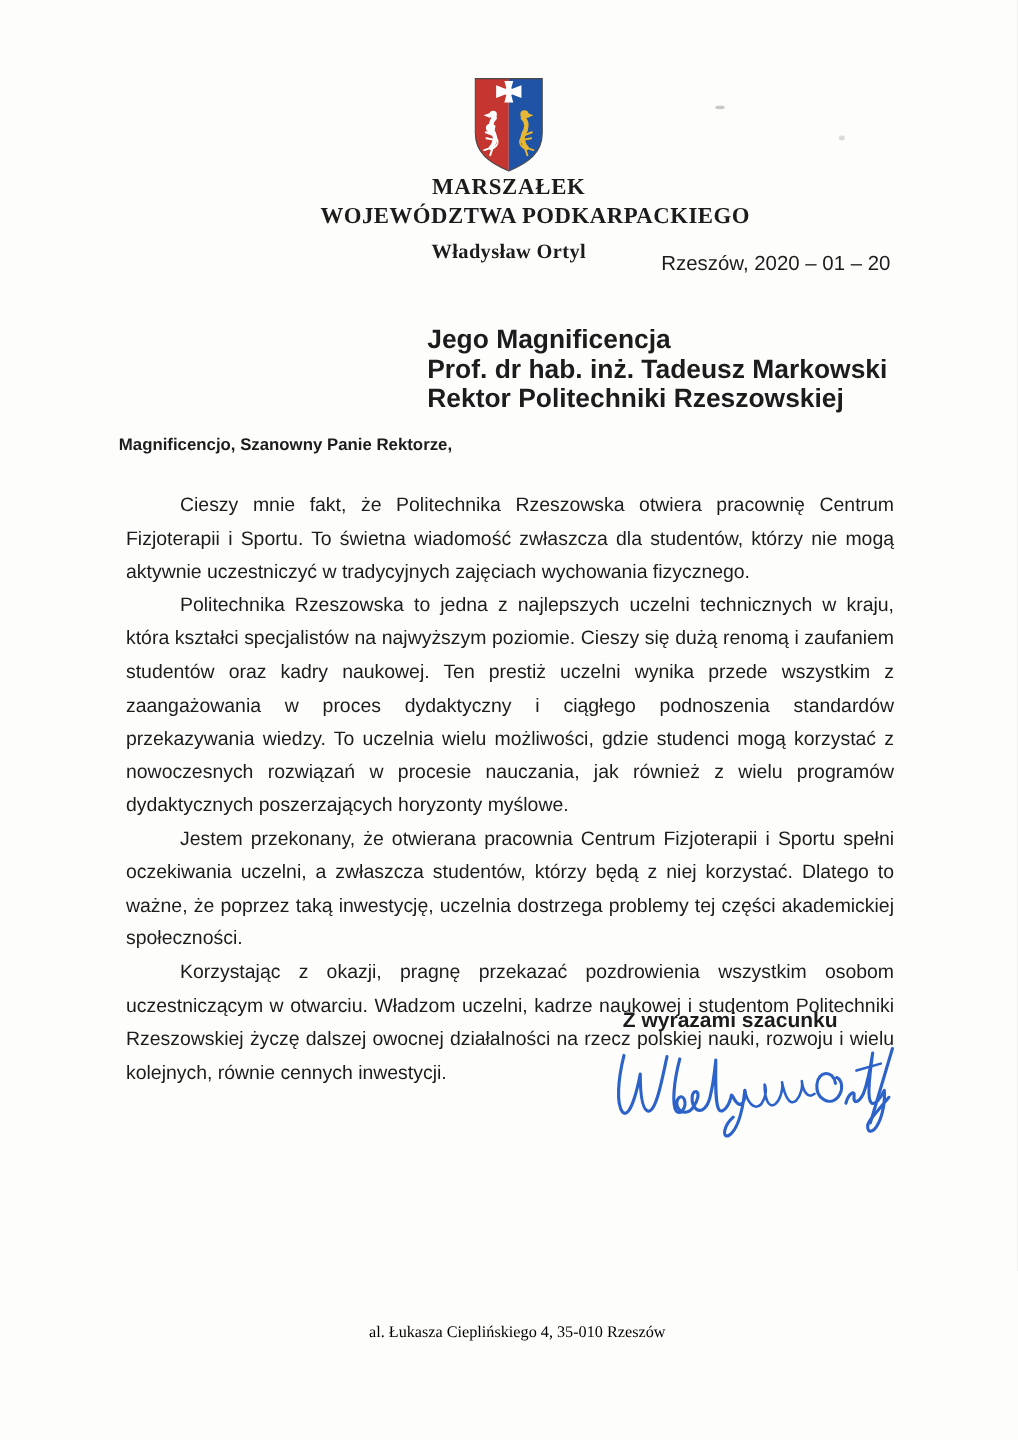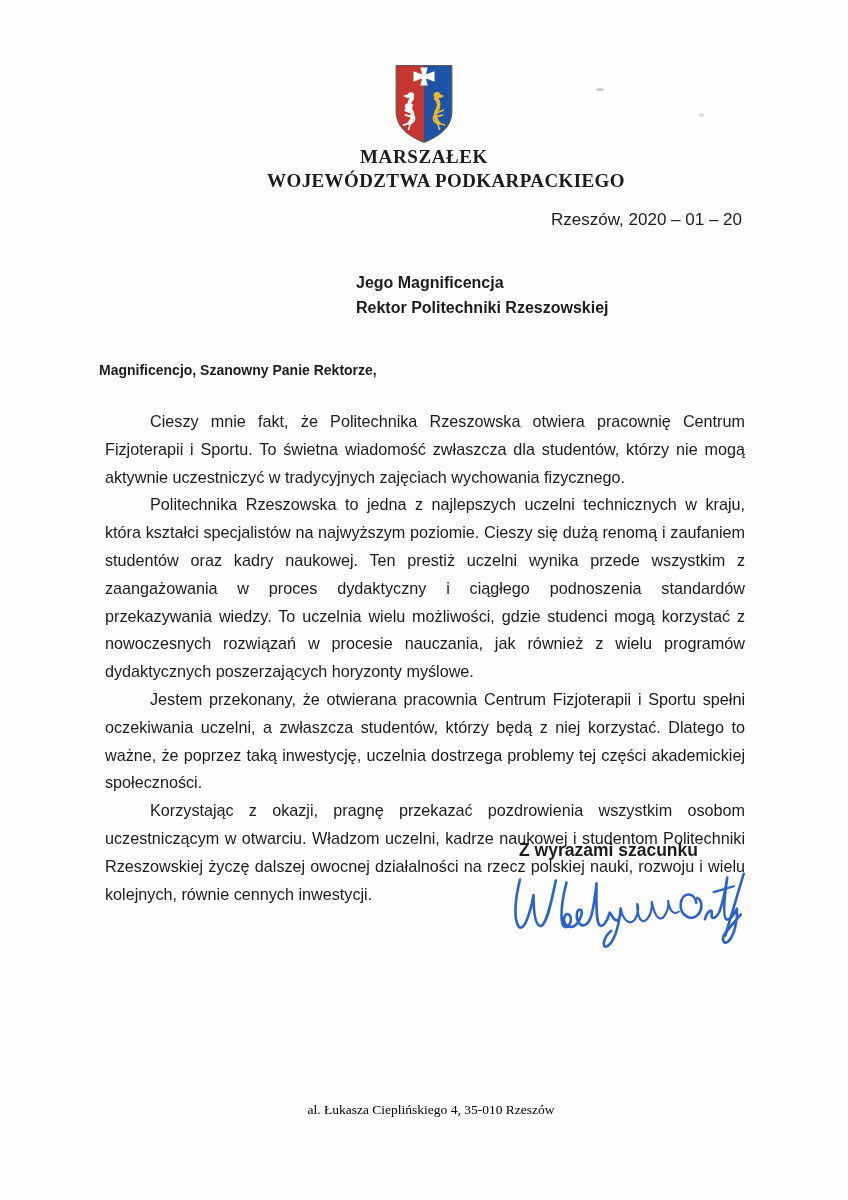--- a/index.html
+++ b/index.html
@@ -29,21 +29,21 @@
 
   .letterhead{position:absolute;top:146px;left:0;width:100%;text-align:center;
     font-family:"Liberation Serif",serif;}
   .lh-line1{font-size:19px;font-weight:bold;letter-spacing:.6px;}
   .lh-line2{font-size:19px;font-weight:bold;letter-spacing:.4px;margin-top:2px;padding-left:44px;}
   .lh-person{font-size:17px;font-weight:bold;margin-top:8px;letter-spacing:.3px;}
 
   .date-line{position:absolute;top:210px;right:106px;font-size:17px;}
 
   
-  .recipient{position:absolute;top:271px;left:356px;font-size:16px;font-weight:bold;line-height:24.5px;}
+  .recipient{position:absolute;top:271px;left:356px;font-size:22px;font-weight:bold;line-height:24.5px;}
   .salutation{position:absolute;top:362px;left:99px;font-size:14px;font-weight:bold;}
 
   
   .body-text{position:absolute;top:408px;left:105px;width:640px;
     font-size:16.2px;line-height:27.8px;text-align:justify;}
   .body-text p{margin:0;text-indent:45px;}
 
   
   .closing{position:absolute;top:840px;left:519px;font-size:17.5px;font-weight:bold;}
   .signature{position:absolute;top:866px;left:508px;width:238px;height:92px;}
@@ -103,26 +103,28 @@
         <path class="fill" d="M75 49 L83 52 L75 56 Z"></path>
         <path class="beast-limb" d="M71 79 L81 75 M71 85 L80 83 M74 96 L83 99 M72 97 L75 106"></path>
         <path class="beast-tail" d="M73 97 C65 95 63 87 67 83"></path>
       </g>
     </svg>
   </div>
 
   <div class="letterhead">
     <div class="lh-line1">MARSZAŁEK</div>
     <div class="lh-line2">WOJEWÓDZTWA PODKARPACKIEGO</div>
+    <div class="lh-person">Władysław Ortyl</div>
   </div>
 
   <div class="date-line">Rzeszów, 2020 – 01 – 20</div>
 
   <div class="recipient">
     <div>Jego Magnificencja</div>
+    <div>Prof. dr hab. inż. Tadeusz Markowski</div>
     <div>Rektor Politechniki Rzeszowskiej</div>
   </div>
 
   <div class="salutation">Magnificencjo, Szanowny Panie Rektorze,</div>
 
   <div class="body-text">
     <p>Cieszy mnie fakt, że Politechnika Rzeszowska otwiera pracownię Centrum Fizjoterapii i Sportu. To świetna wiadomość zwłaszcza dla studentów, którzy nie mogą aktywnie uczestniczyć w tradycyjnych zajęciach wychowania fizycznego.</p>
     <p>Politechnika Rzeszowska to jedna z najlepszych uczelni technicznych w kraju, która kształci specjalistów na najwyższym poziomie. Cieszy się dużą renomą i zaufaniem studentów oraz kadry naukowej. Ten prestiż uczelni wynika przede wszystkim z zaangażowania w proces dydaktyczny i ciągłego podnoszenia standardów przekazywania wiedzy. To uczelnia wielu możliwości, gdzie studenci mogą korzystać z nowoczesnych rozwiązań w procesie nauczania, jak również z wielu programów dydaktycznych poszerzających horyzonty myślowe.</p>
     <p>Jestem przekonany, że otwierana pracownia Centrum Fizjoterapii i Sportu spełni oczekiwania uczelni, a zwłaszcza studentów, którzy będą z niej korzystać. Dlatego to ważne, że poprzez taką inwestycję, uczelnia dostrzega problemy tej części akademickiej społeczności.</p>
     <p>Korzystając z okazji, pragnę przekazać pozdrowienia wszystkim osobom uczestniczącym w otwarciu. Władzom uczelni, kadrze naukowej i studentom Politechniki Rzeszowskiej życzę dalszej owocnej działalności na rzecz polskiej nauki, rozwoju i wielu kolejnych, równie cennych inwestycji.</p>

